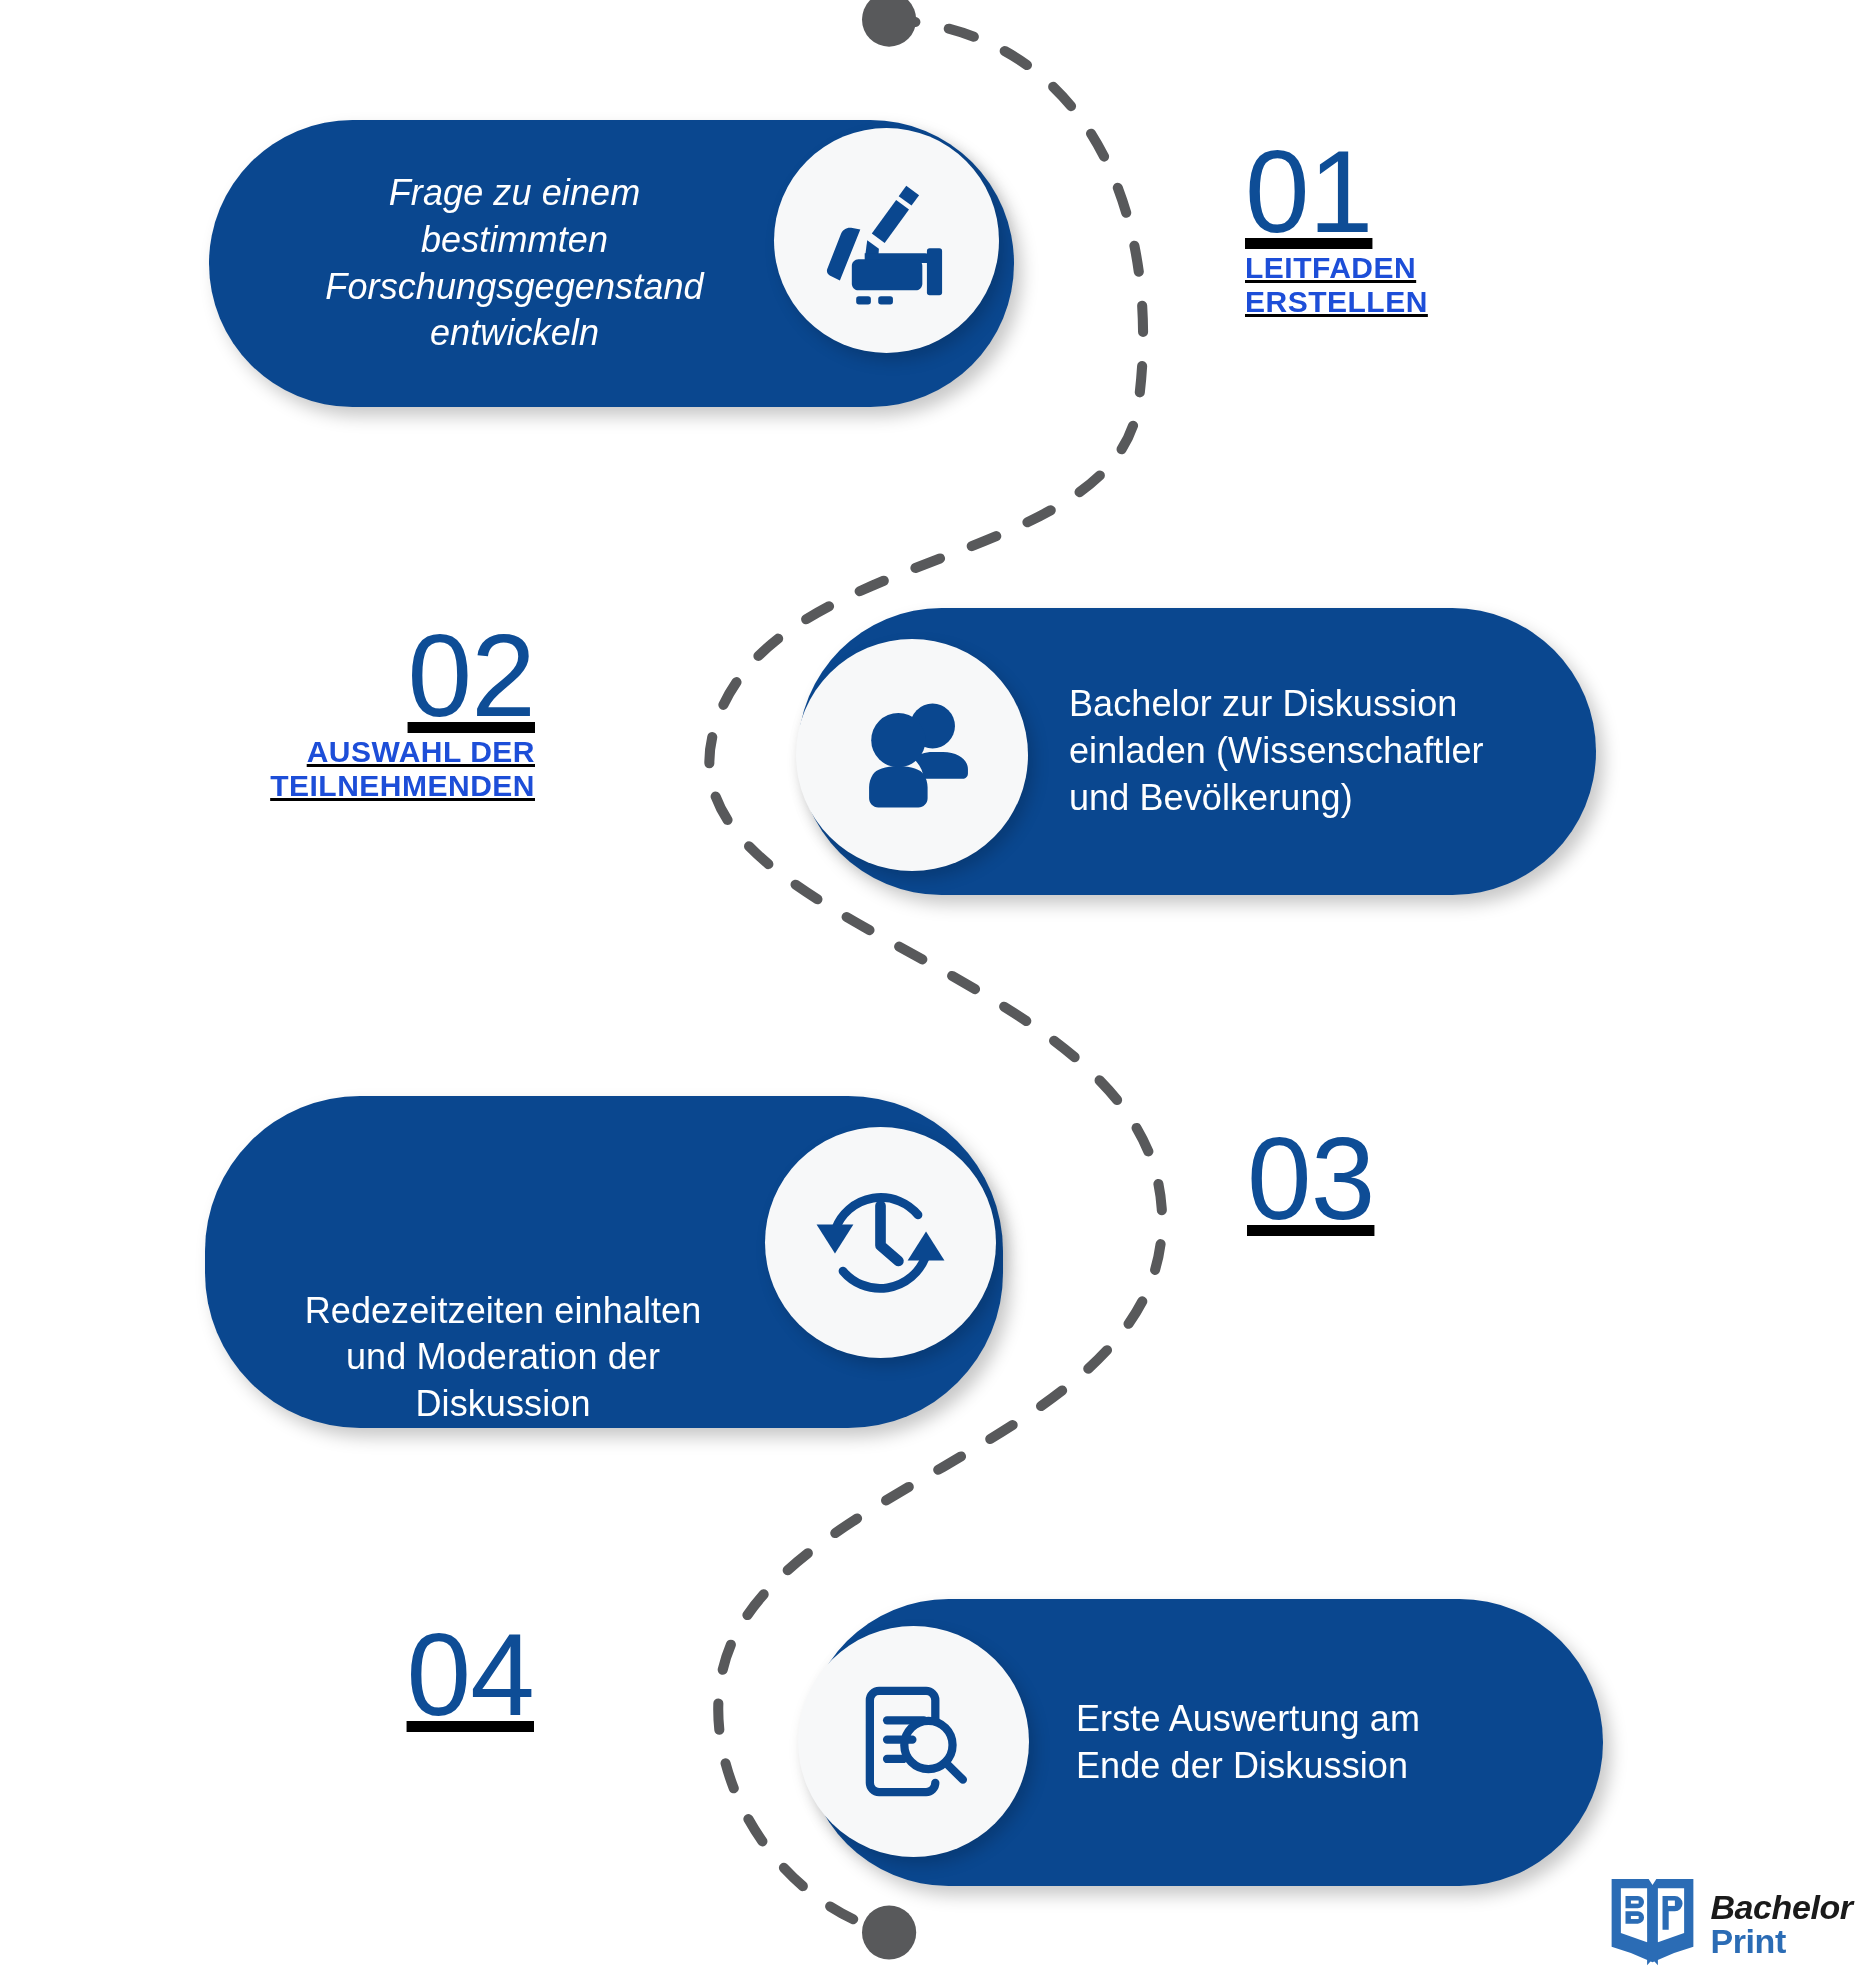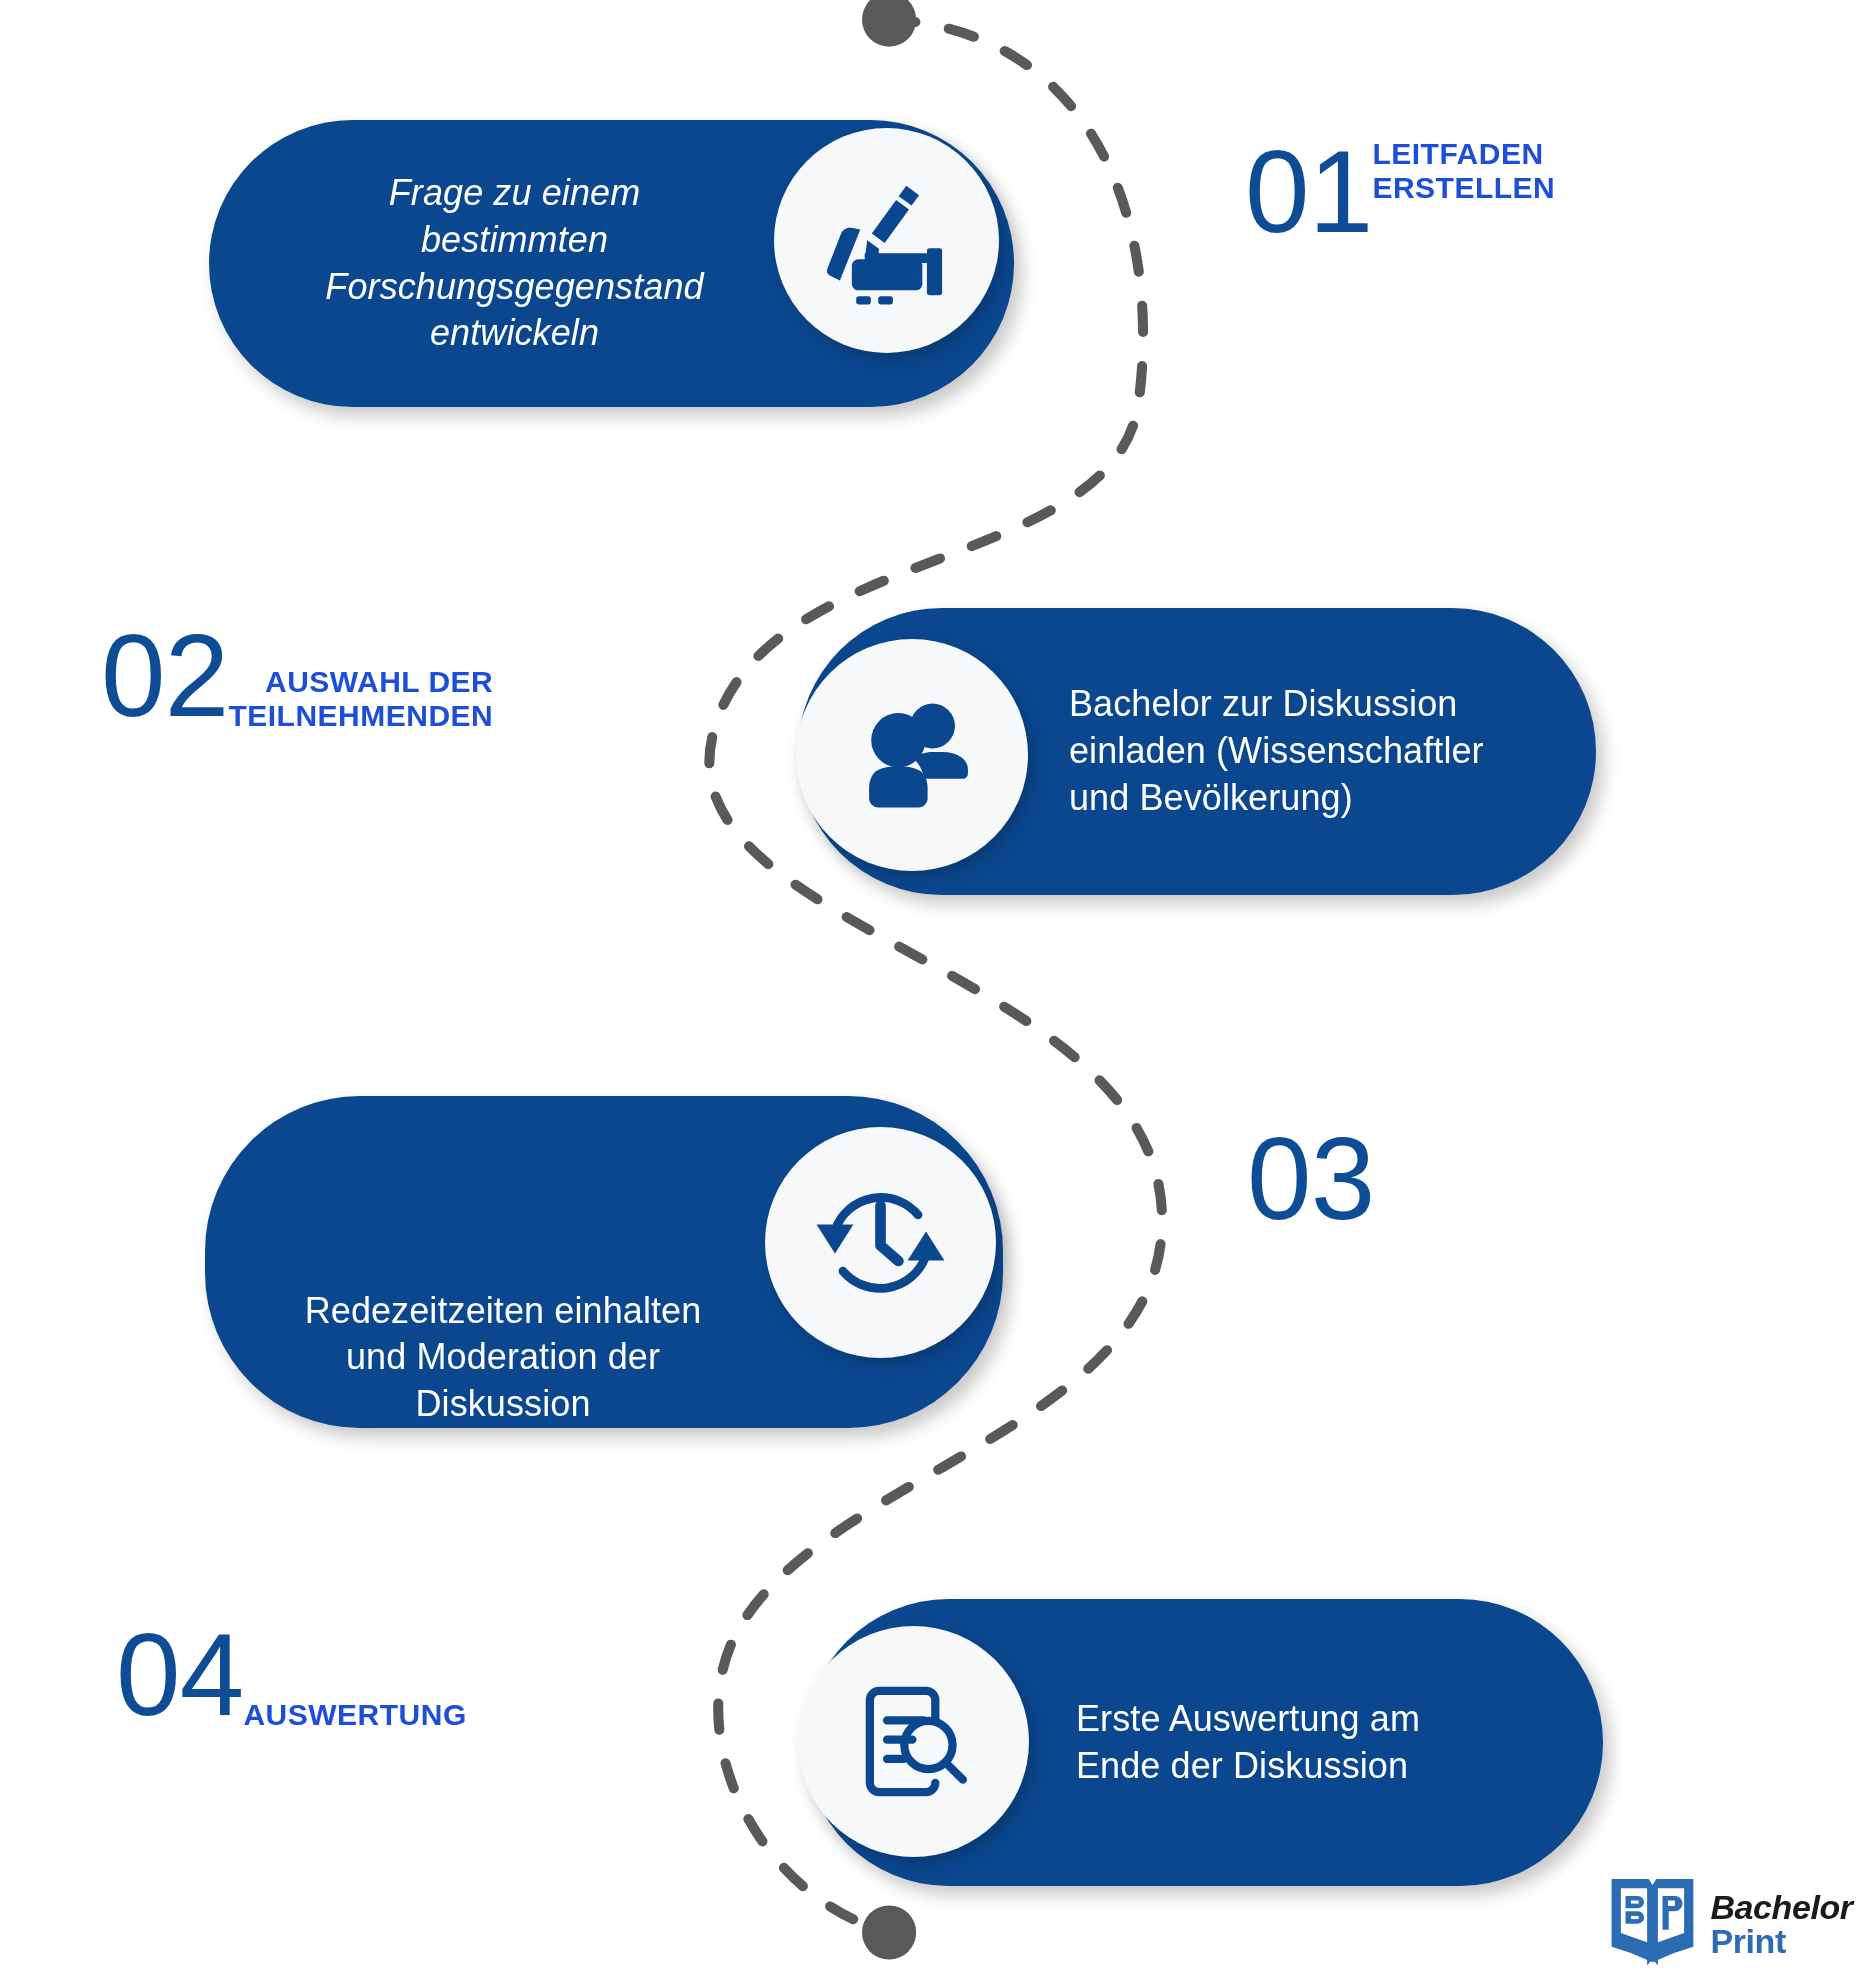--- a/index.html
+++ b/index.html
@@ -66,21 +66,22 @@
     display: flex;
     align-items: center;
     justify-content: center;
   }
   .icon-bubble svg { display: block; }
 
   
   .step-meta {
     position: absolute;
     display: flex;
-    flex-direction: row;
+    flex-direction: column;
+    text-decoration: underline;
   }
   .step-number {
     color: #0e4d96;
     font-size: 116px;
     font-weight: 400;
     line-height: 0.98;
     letter-spacing: -0.8px;
   }
   .step-caption {
     color: #1d4ed8;
@@ -217,21 +218,20 @@
 
     <div class="step-meta align-left" style="left:1247px; top:1123px;">
       <div class="step-number">03</div>
     </div>
   </div>
 
   <div class="step-row" style="top:0;">
 
     <div class="step-meta align-right" style="left:116px; top:1619px; width:418px;">
       <div class="step-number">04</div>
-      <div class="step-caption" style="text-align:right;">AUSWERTUNG</div>
     </div>
 
     <div class="pill" style="left:805px; top:1599px; width:798px; height:287px;
                 padding-left:271px; padding-right:46px; justify-content:flex-start;">
       <div class="pill-text" style="text-align:left;">Erste Auswertung am
 Ende der Diskussion</div>
     </div>
 
     <div class="icon-bubble" style="left:798px; top:1626px; width:231px; height:231px;">
 

